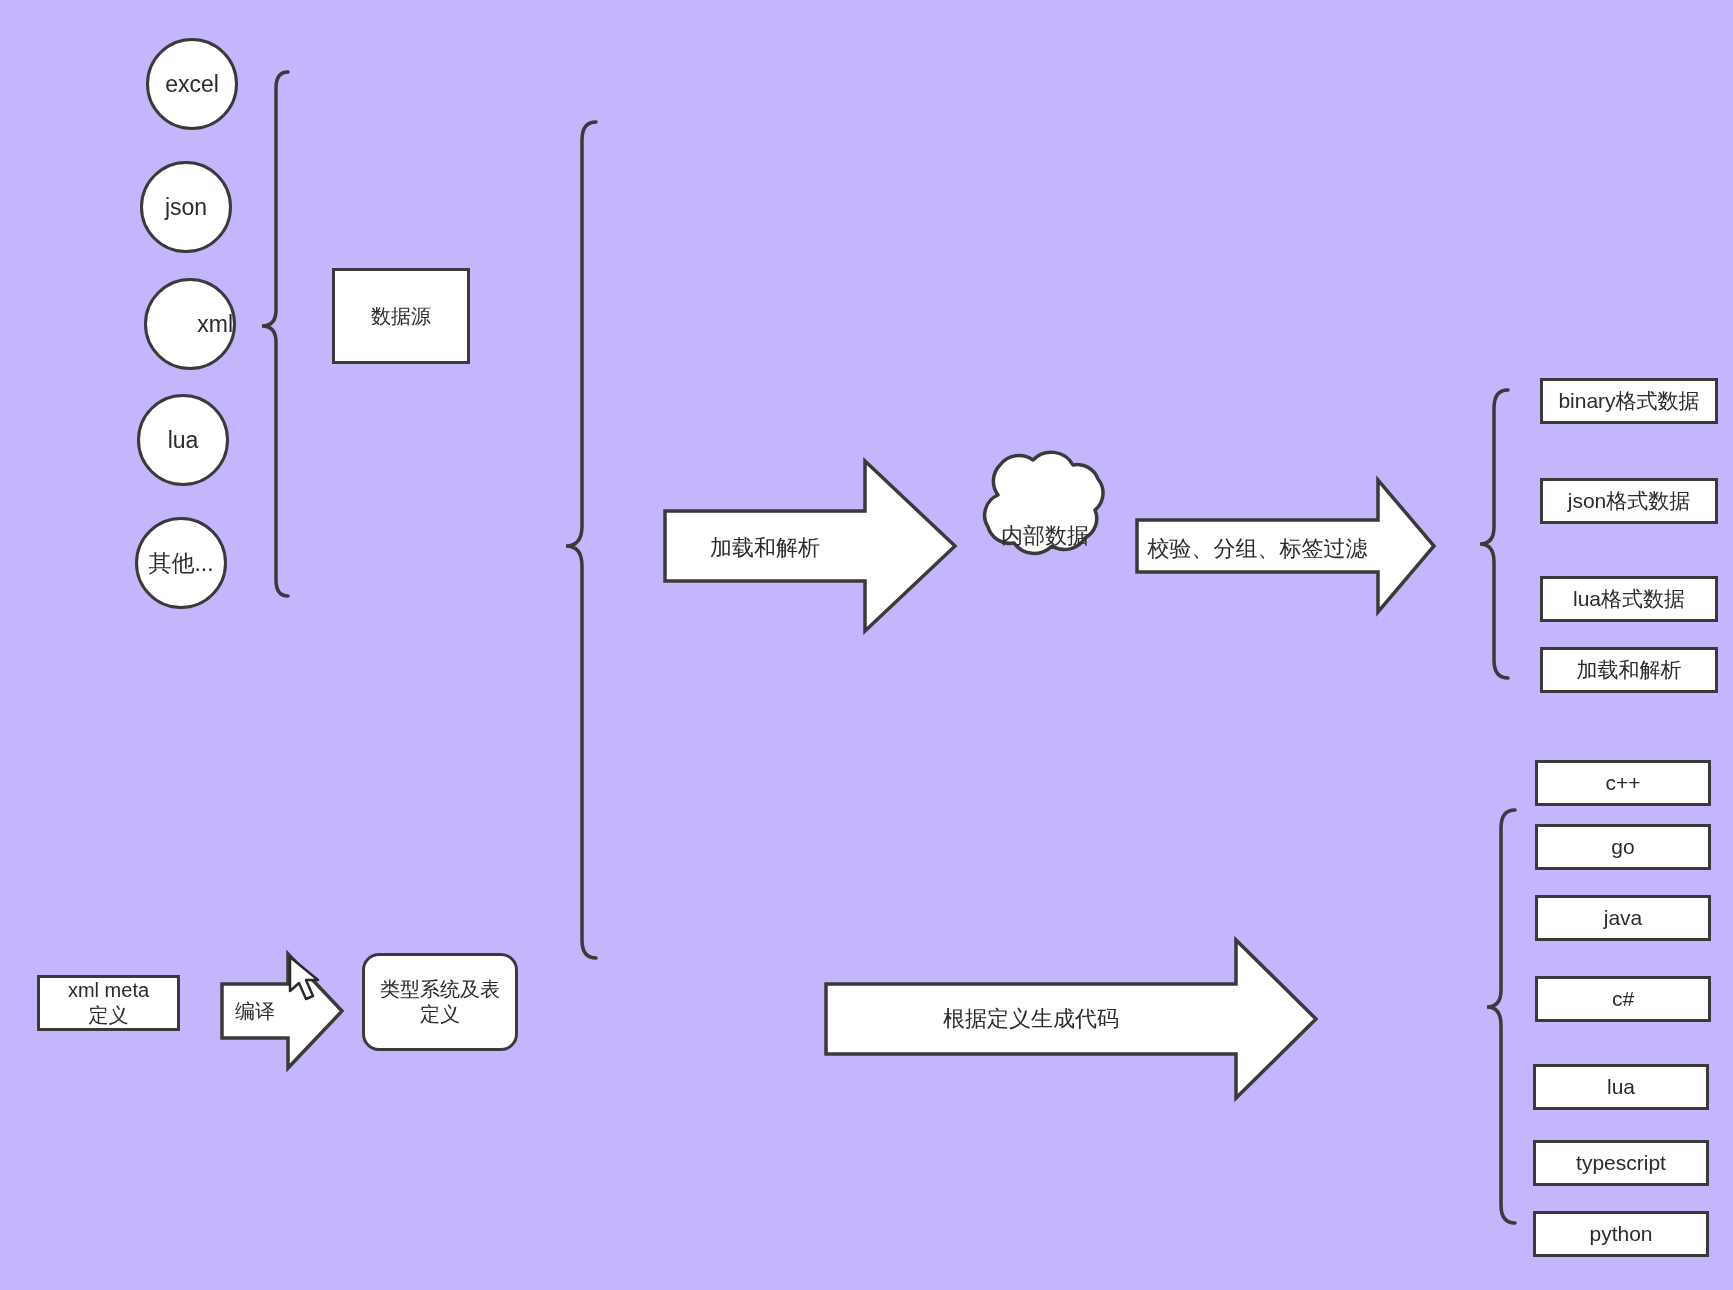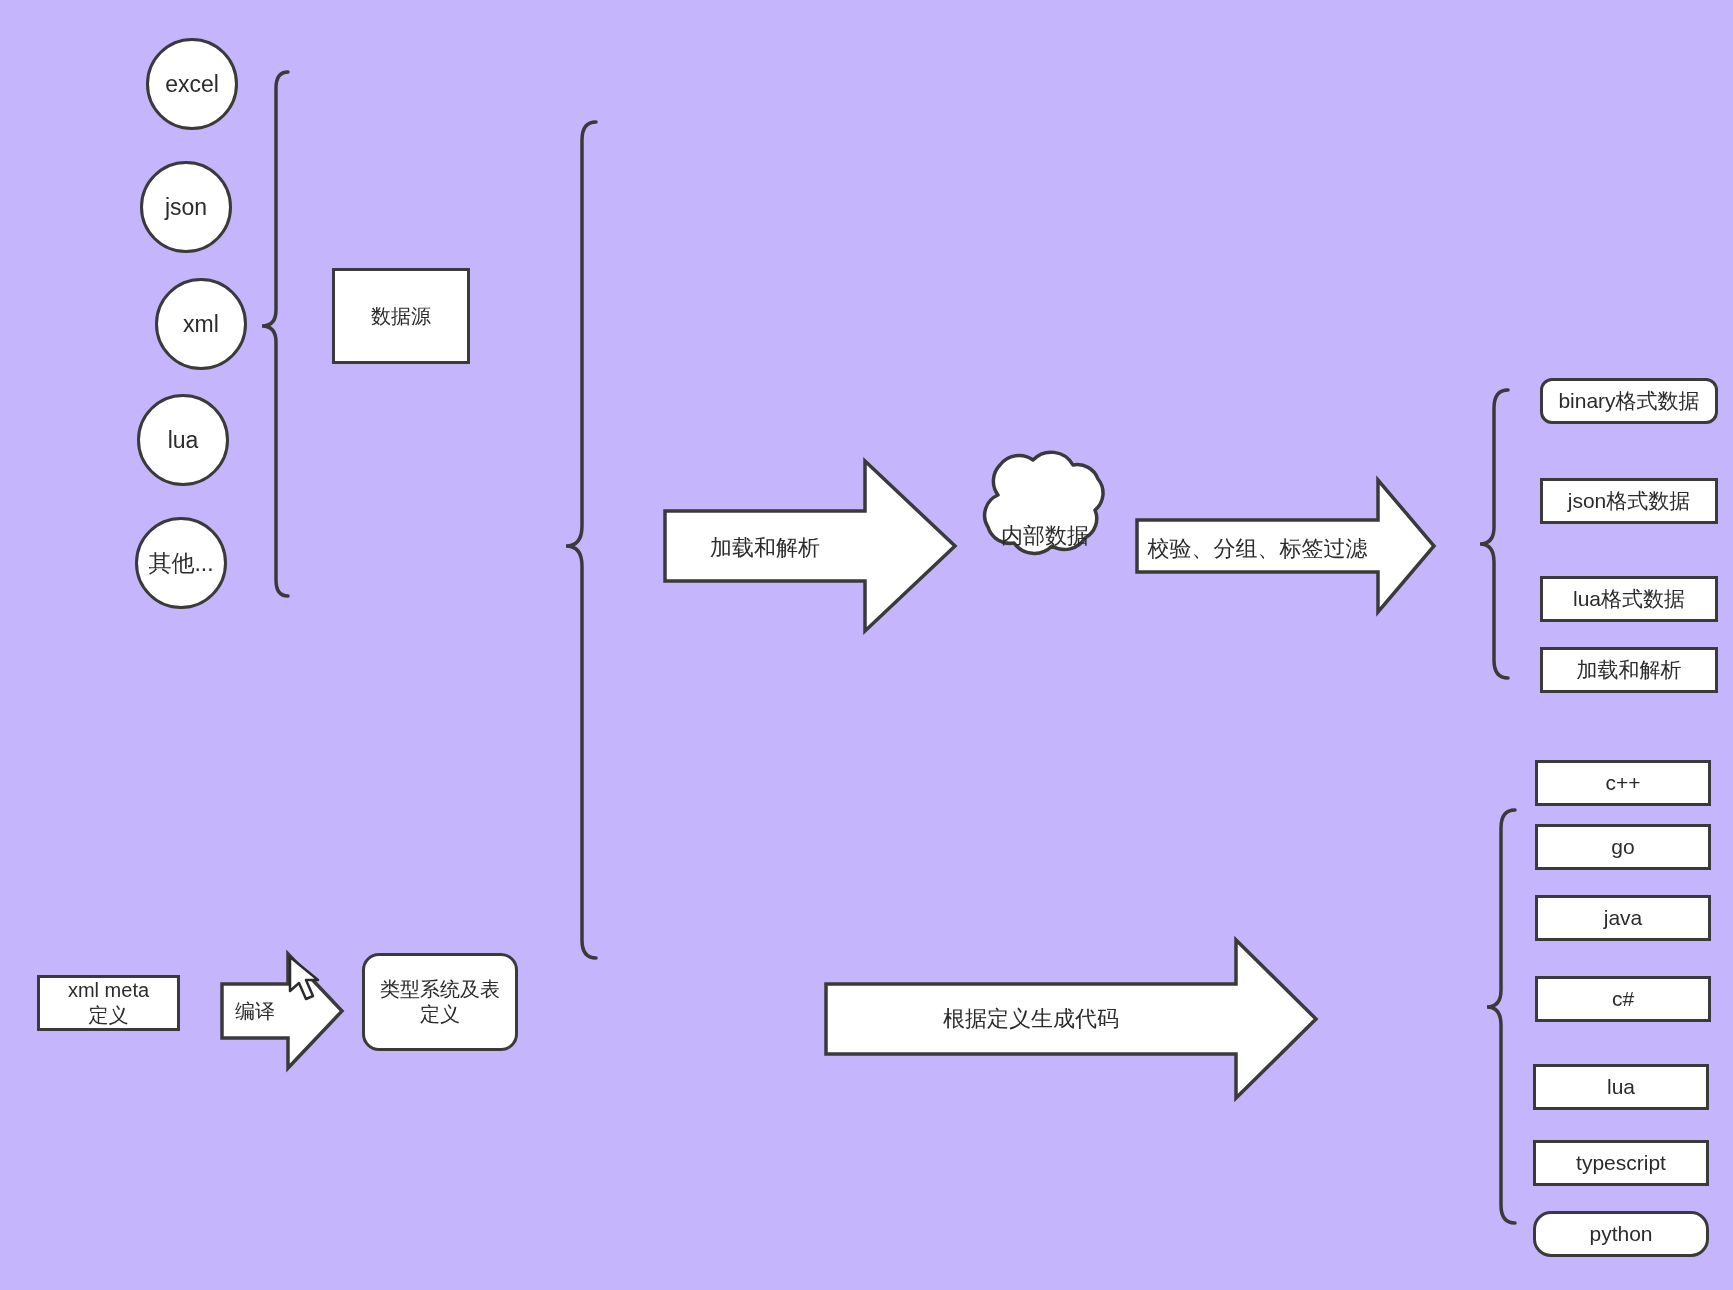--- a/index.html
+++ b/index.html
@@ -102,21 +102,21 @@
              a 22 22 0 0 1 10 -32
              Z"></path>
   </svg>
 
   <div class="node circle" style="left:146px; top:38px; width:92px; height:92px;">
     <span>excel</span>
   </div>
   <div class="node circle" style="left:140px; top:161px; width:92px; height:92px;">
     <span>json</span>
   </div>
-  <div class="node circle" style="left:155px; top:278px; width:92px; height:92px;">
+  <div class="node circle" style="left:144px; top:278px; width:92px; height:92px;justify-content:flex-end;">
     <span>xml</span>
   </div>
   <div class="node circle" style="left:137px; top:394px; width:92px; height:92px;">
     <span>lua</span>
   </div>
   <div class="node circle" style="left:135px; top:517px; width:92px; height:92px;">
     <span>其他...</span>
   </div>
 
   <div class="node rectbox" style="left:332px; top:268px; width:138px; height:96px;">
@@ -126,21 +126,21 @@
   <div class="arrow-label" style="left:665px; top:533px; width:200px;">加载和解析</div>
 
   <div class="arrow-label" style="left:1137px; top:534px; width:241px;">校验、分组、标签过滤</div>
 
   <div class="arrow-label" style="left:218px; top:998px; width:74px; font-size:20px;">编译</div>
 
   <div class="arrow-label" style="left:826px; top:1004px; width:410px;">根据定义生成代码</div>
 
   <div class="arrow-label" style="left:990px; top:521px; width:110px; text-align:center;">内部数据</div>
 
-  <div class="node smallbox" style="left:1540px; top:378px; width:178px; height:46px;border-radius:12px;">
+  <div class="node smallbox" style="left:1540px; top:378px; width:178px; height:46px;">
     <span>binary格式数据</span>
   </div>
   <div class="node smallbox" style="left:1540px; top:478px; width:178px; height:46px;">
     <span>json格式数据</span>
   </div>
   <div class="node smallbox" style="left:1540px; top:576px; width:178px; height:46px;">
     <span>lua格式数据</span>
   </div>
   <div class="node smallbox" style="left:1540px; top:647px; width:178px; height:46px;">
     <span>加载和解析</span>
@@ -157,21 +157,21 @@
   </div>
   <div class="node smallbox" style="left:1535px; top:976px; width:176px; height:46px;">
     <span>c#</span>
   </div>
   <div class="node smallbox" style="left:1533px; top:1064px; width:176px; height:46px;">
     <span>lua</span>
   </div>
   <div class="node smallbox" style="left:1533px; top:1140px; width:176px; height:46px;">
     <span>typescript</span>
   </div>
-  <div class="node smallbox" style="left:1533px; top:1211px; width:176px; height:46px;border-radius:18px;">
+  <div class="node smallbox" style="left:1533px; top:1211px; width:176px; height:46px;">
     <span>python</span>
   </div>
 
   <div class="node rectbox" style="left:37px; top:975px; width:143px; height:56px; padding:0 20px;">
     <span>xml meta定义</span>
   </div>
 
   <div class="node roundbox" style="left:362px; top:953px; width:156px; height:98px; padding:0 10px;">
     <span>类型系统及表定义</span>
   </div>

